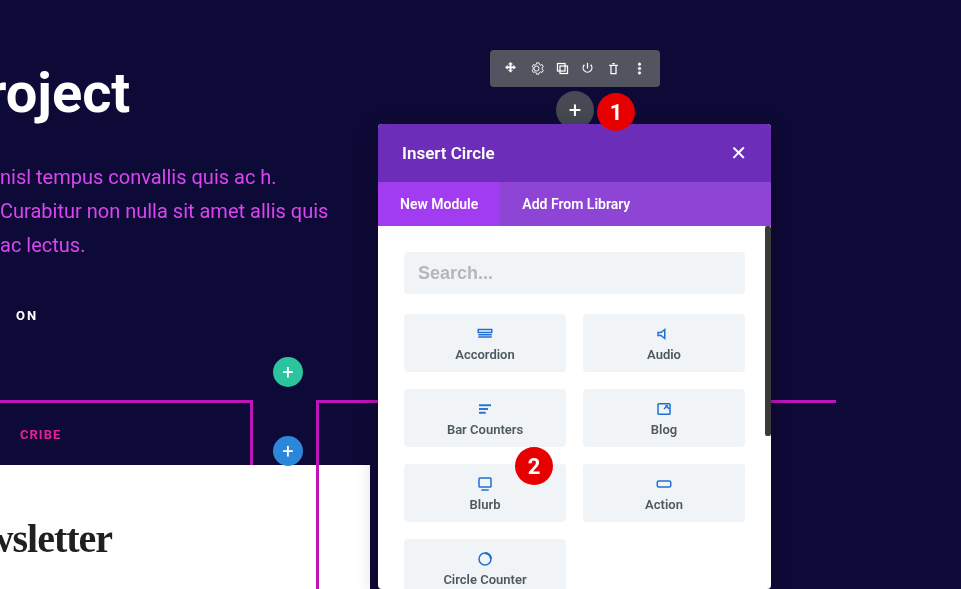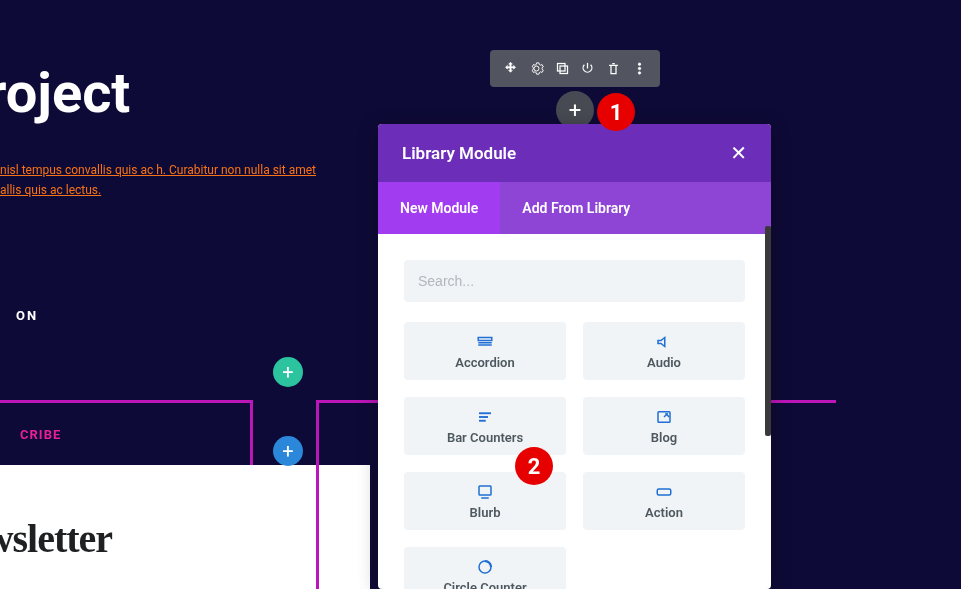--- a/index.html
+++ b/index.html
@@ -20,25 +20,24 @@
       left: -50px;
       top: 60px;
       color: #fff;
       font-size: 56px;
       font-weight: 700;
     }
     .bg-paragraph {
       position: absolute;
       left: 0;
       top: 160px;
-      color: #f97316;
-      font-size: 12px;
+      color: #d946ef;
+      font-size: 20px;
       line-height: 1.7;
       max-width: 340px;
-      text-decoration: underline;
     }
     .bg-button-label {
       position: absolute;
       left: 16px;
       top: 308px;
       color: #fff;
       font-size: 13px;
       letter-spacing: 2px;
       font-weight: 700;
     }
@@ -197,21 +196,21 @@
       font-weight: 600;
     }
     .modal-close {
       color: #fff;
       font-size: 20px;
       cursor: pointer;
       font-weight: 400;
     }
     .modal-tabs {
       background: #8e45d6;
-      height: 52px;
+      height: 44px;
       display: flex;
     }
     .modal-tab {
       padding: 0 22px;
       display: flex;
       align-items: center;
       color: #fff;
       font-size: 14px;
       font-weight: 600;
       cursor: pointer;
@@ -231,23 +230,24 @@
     .modal-body::-webkit-scrollbar-thumb {
       background: #4a4a4a;
     }
     .search-input {
       width: 100%;
       height: 42px;
       background: #f1f4f7;
       border: none;
       border-radius: 4px;
       padding: 0 14px;
-      font-size: 14px;
+      font-size: 18px;
       color: #333;
       outline: none;
+      font-weight: bold;
     }
     .search-input::placeholder {
       color: #b3b7bd;
     }
     .module-grid {
       margin-top: 20px;
       display: grid;
       grid-template-columns: 1fr 1fr;
       gap: 17px;
     }
@@ -345,21 +345,21 @@
       </svg>
   </div>
 </div>
 
 <div class="add-dark" style="left:556px; top:91px;">+</div>
 
 <div class="marker" style="left:597px; top:93px;">1</div>
 
 <div class="modal">
   <div class="modal-header">
-    <div class="modal-title">Library Module</div>
+    <div class="modal-title">Insert Circle</div>
     <div class="modal-close">✕</div>
   </div>
   <div class="modal-tabs">
     <div class="modal-tab active">New Module</div>
     <div class="modal-tab">Add From Library</div>
   </div>
   <div class="modal-body">
     <input class="search-input" placeholder="Search..." style="">
     <div class="module-grid">
 

